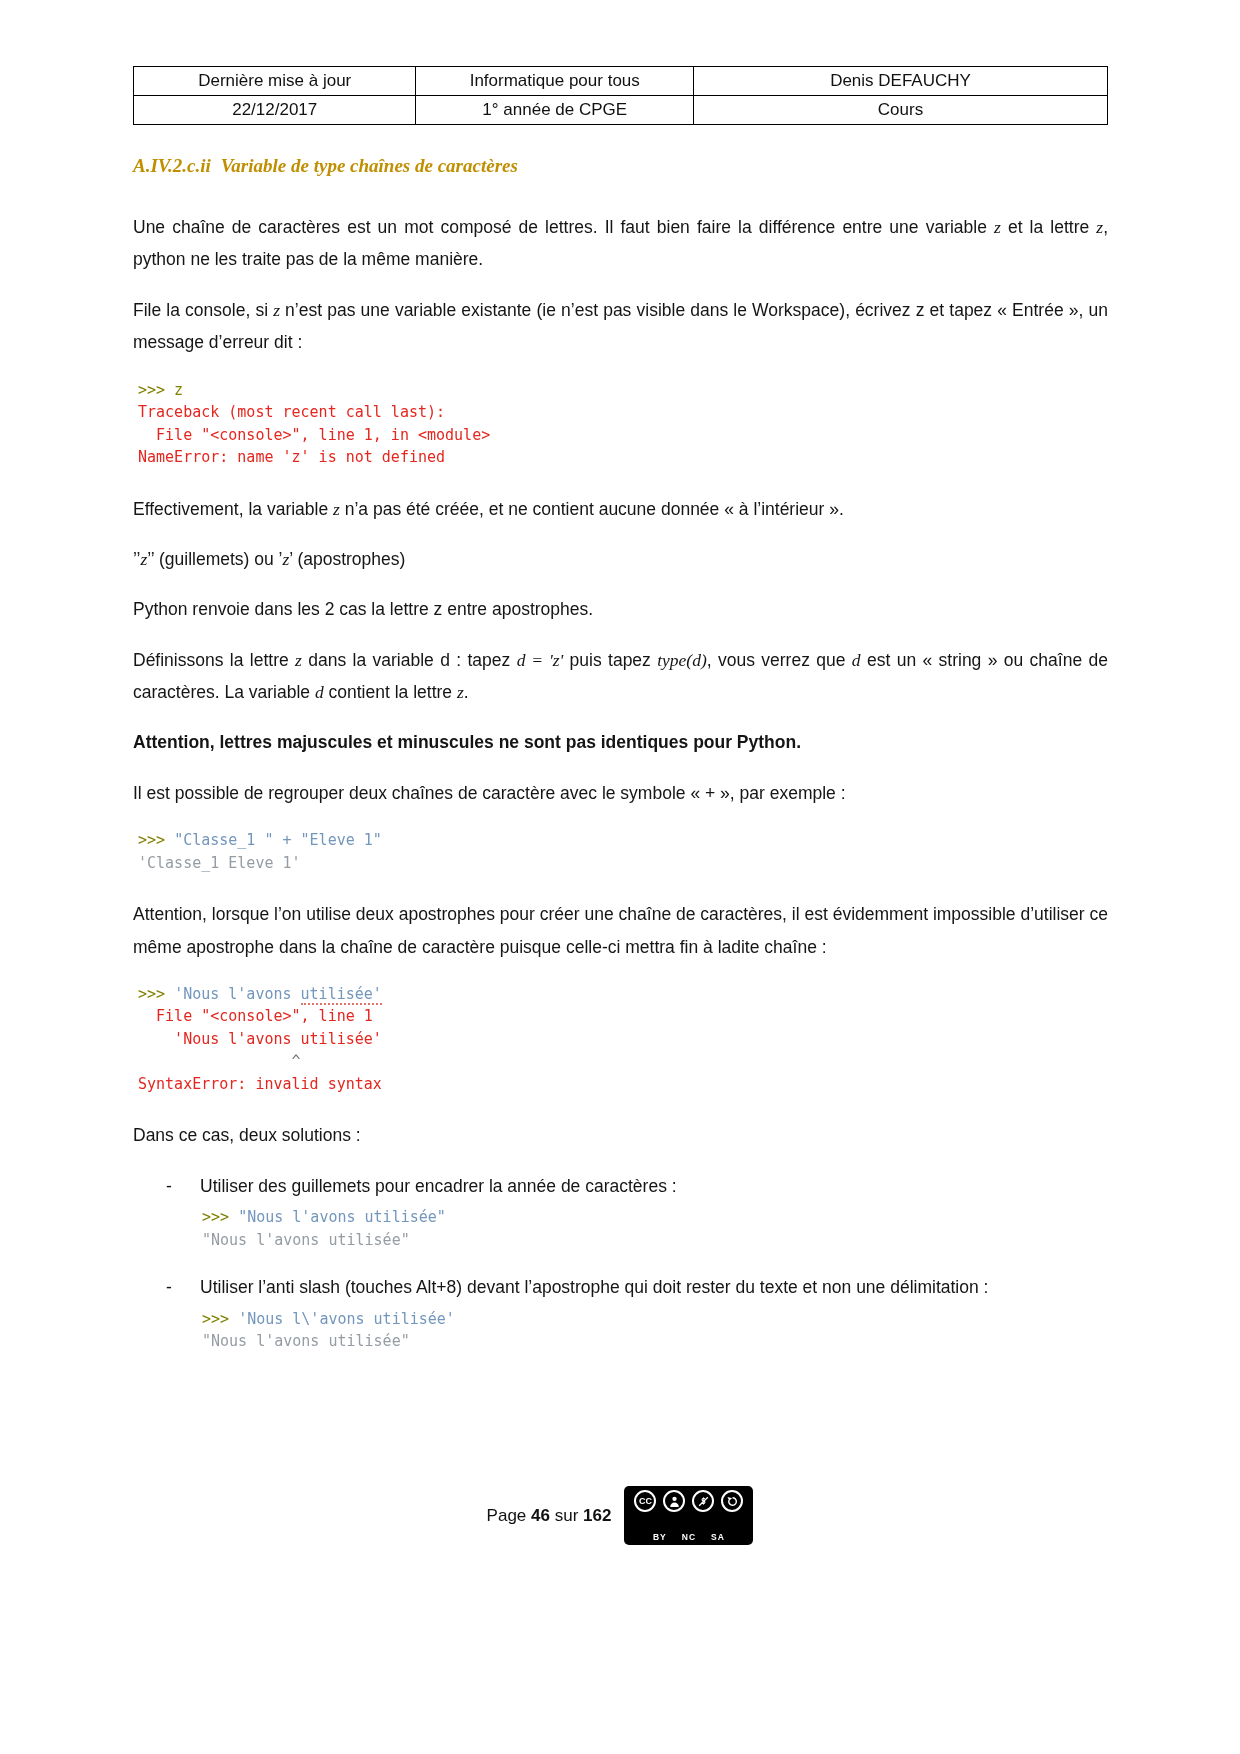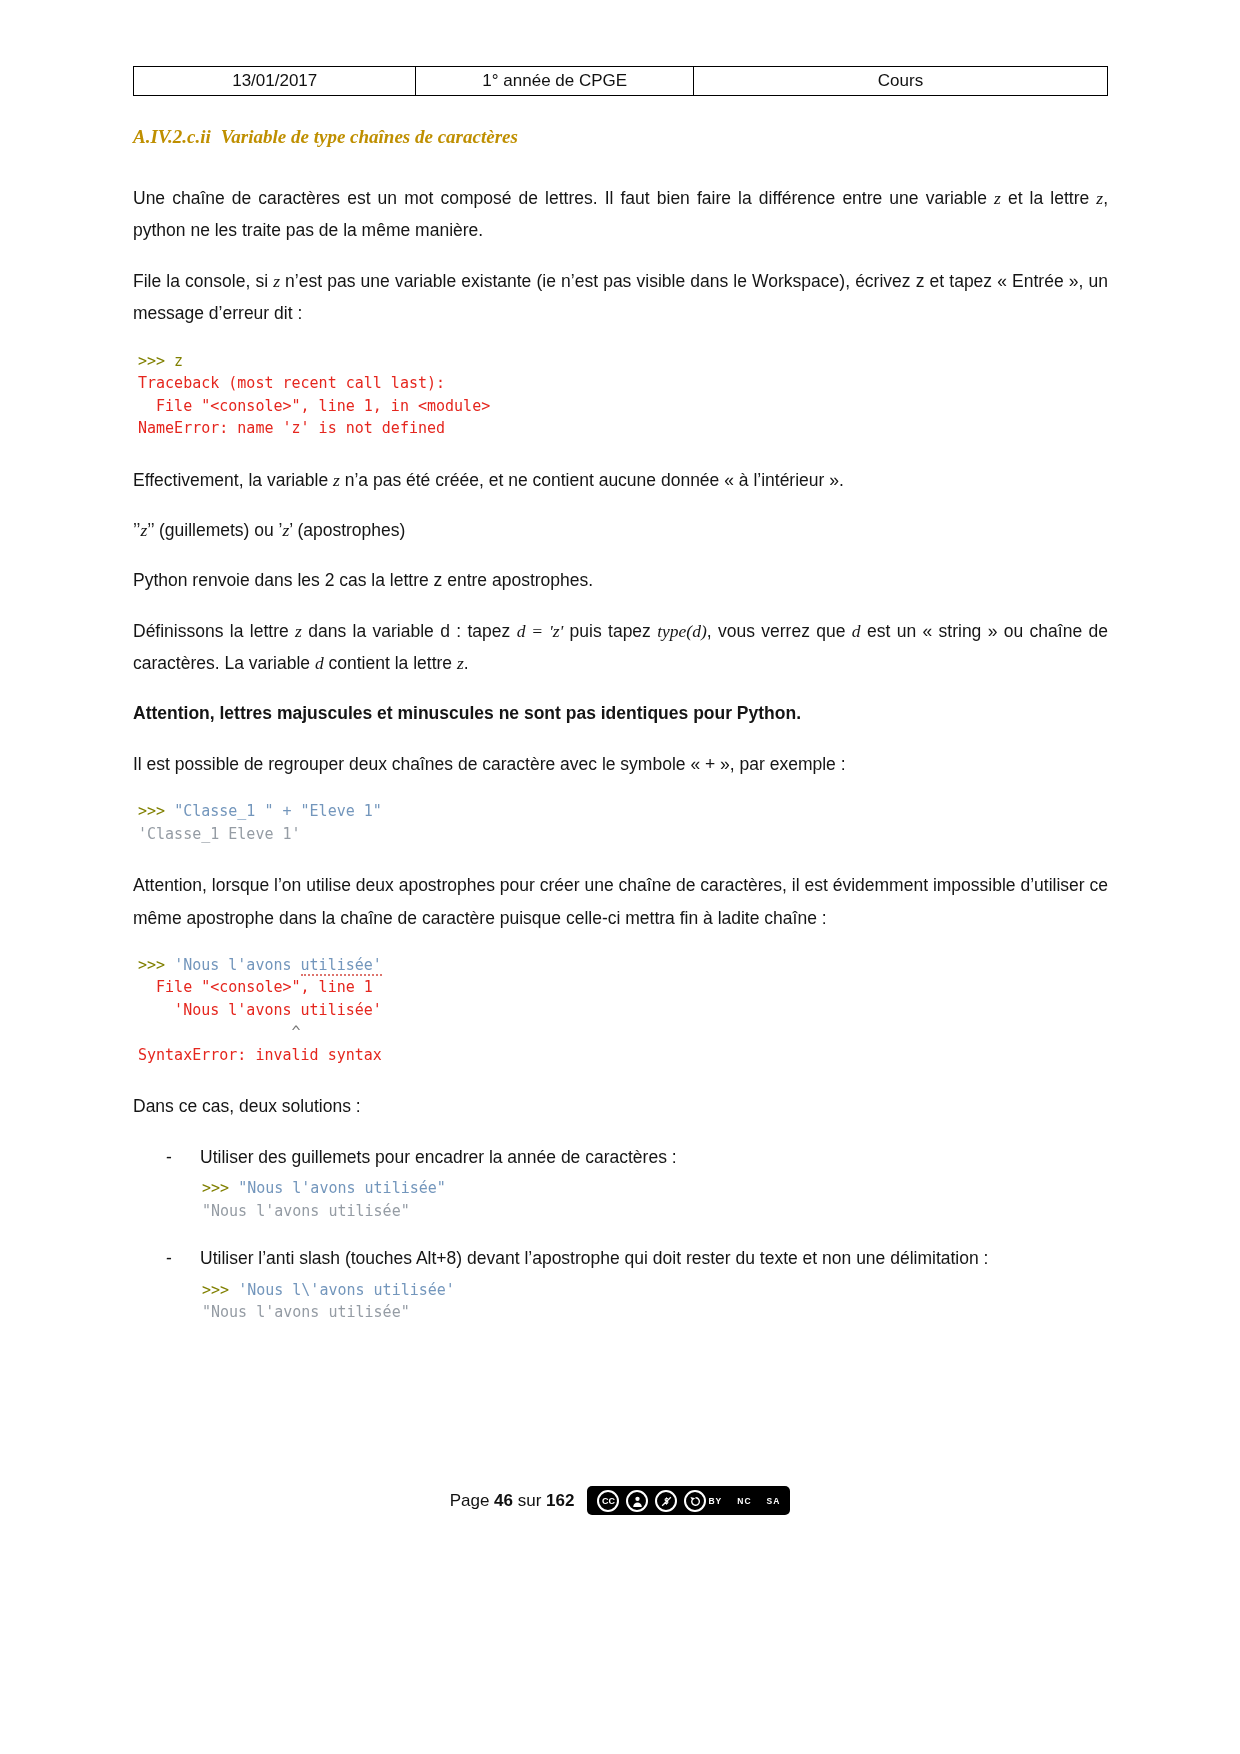--- a/index.html
+++ b/index.html
@@ -36,21 +36,21 @@
   .bullet-body { flex:1; }
   .bullet-body .para { margin-bottom:2px; }
   .bullet-body .code { margin:4px 0 20px 2px; }
 
   .footer { position:absolute; left:0; top:1486px; width:100%;
             display:flex; justify-content:center; align-items:center; gap:13px; }
   .footer-text { font-size:17px; color:#111; }
   .footer-text b { font-weight:bold; }
 
   .cc-badge { background:#000; border-radius:5px; padding:4px 10px 3px;
-              display:flex; flex-direction:row; align-items:center; gap:2px; }
+              display:flex; flex-direction:column; align-items:center; gap:20px; }
   .cc-row { display:flex; gap:7px; }
   .cc-circ { width:22px; height:22px; border:2px solid #fff; border-radius:50%;
              display:flex; align-items:center; justify-content:center;
              color:#fff; font-size:9px; font-weight:bold; font-family:"Liberation Sans",sans-serif; }
   .cc-labels { display:flex; gap:15px; color:#fff; font-size:8.5px; font-weight:bold;
                letter-spacing:1px; }
 </style>
 </head>
 <body>
 
@@ -58,21 +58,26 @@
   <div class="content">
 
     <table class="header-table">
       <colgroup>
           <col style="width:29%">
           <col style="width:28.5%">
           <col style="width:42.5%">
         </colgroup>
       <tbody>
         <tr>
-          <td>13/01/2017</td>
+          <td>Dernière mise à jour</td>
+          <td>Informatique pour tous</td>
+          <td>Denis DEFAUCHY</td>
+        </tr>
+        <tr>
+          <td>22/12/2017</td>
           <td>1° année de CPGE</td>
           <td>Cours</td>
         </tr>
       </tbody>
     </table>
 
     <h2 class="heading"><span class="hnum">A.IV.2.c.ii</span><span>Variable de type chaînes de caractères</span></h2>
 
     <p class="para"><span>Une chaîne de caractères est un mot composé de lettres. Il faut bien faire la différence entre une variable </span><span class="math">z</span><span> et la lettre </span><span class="math">z</span><span>, python ne les traite pas de la même manière.</span></p>
 

